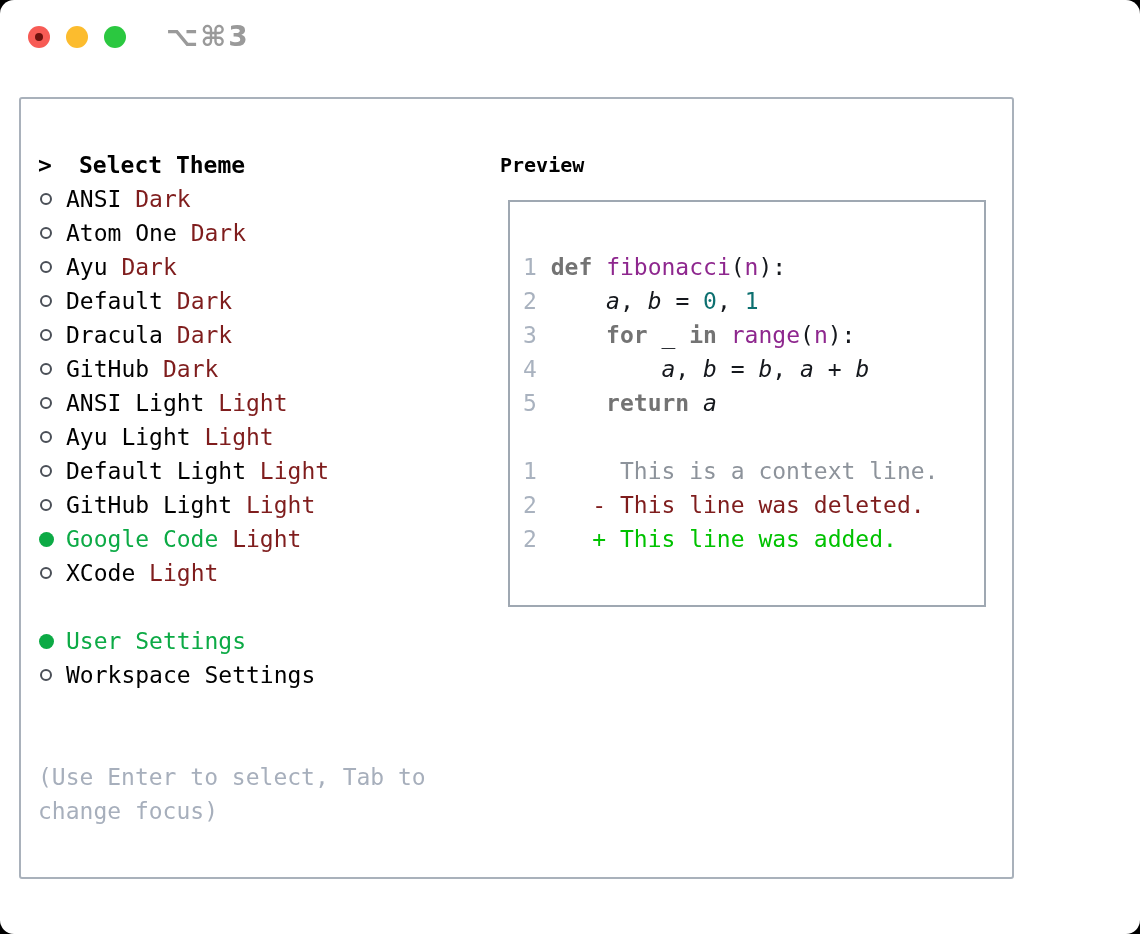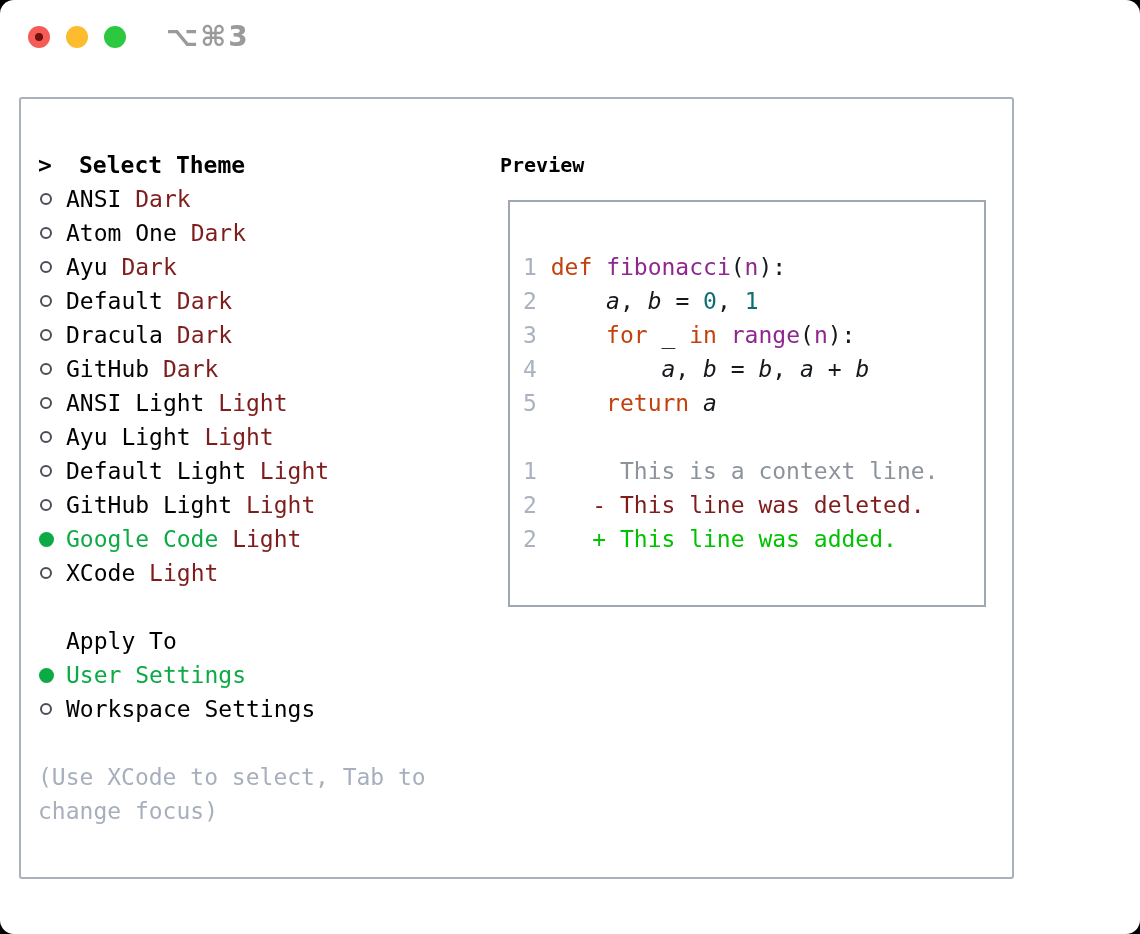--- a/index.html
+++ b/index.html
@@ -76,21 +76,21 @@
   }
   .preview-box {
     position: absolute; left: 487px; top: 101px;
     width: 474px; height: 403px;
     border: 2px solid #9fa8b2;
     background: #fff;
   }
   .code { padding: 48px 0 0 13px; }
   .line { height: 34px; line-height: 34px; font-size: 23px; white-space: pre; }
   .ln  { color: #a9b2bf; }
-  .kw  { color: #c2410c; }
+  .kw  { color: #737373; font-weight: bold; }
   .fn  { color: #8e278e; }
   .num { color: #0d7070; }
   .pl  { color: #15181d; }
   .var { color: #15181d; font-style: italic; }
   .ctx { color: #8d939b; }
   .del { color: #7f1d1d; }
   .add { color: #00c200; }
 </style>
 </head>
 <body>
@@ -121,31 +121,27 @@
           <div class="row"><span class="marker"><span class="circle"></span></span><span class="nm">Dracula</span><span class="variant"> Dark</span></div>
           <div class="row"><span class="marker"><span class="circle"></span></span><span class="nm">GitHub</span><span class="variant"> Dark</span></div>
           <div class="row"><span class="marker"><span class="circle"></span></span><span class="nm">ANSI Light</span><span class="variant"> Light</span></div>
           <div class="row"><span class="marker"><span class="circle"></span></span><span class="nm">Ayu Light</span><span class="variant"> Light</span></div>
           <div class="row"><span class="marker"><span class="circle"></span></span><span class="nm">Default Light</span><span class="variant"> Light</span></div>
           <div class="row"><span class="marker"><span class="circle"></span></span><span class="nm">GitHub Light</span><span class="variant"> Light</span></div>
           <div class="row"><span class="marker"><span class="circle sel"></span></span><span class="nm selgreen">Google Code</span><span class="variant"> Light</span></div>
           <div class="row"><span class="marker"><span class="circle"></span></span><span class="nm">XCode</span><span class="variant"> Light</span></div>
         </div>
       <div class="spacer"></div>
-      <div class="row">
-        <span class="marker"></span>
-        <span class="sec-label">Apply To</span>
-      </div>
       <div id="apply-options">
           <div class="row"><span class="marker"><span class="circle sel"></span></span><span class="nm selgreen">User Settings</span></div>
           <div class="row"><span class="marker"><span class="circle"></span></span><span class="nm">Workspace Settings</span></div>
         </div>
     </div>
 
-    <div class="help"><span>(Use XCode to select, Tab to</span><br><span>change focus)</span></div>
+    <div class="help"><span>(Use Enter to select, Tab to</span><br><span>change focus)</span></div>
 
     <div class="preview-title">Preview</div>
 
     <div class="preview-box">
       <div class="code" id="code-lines">
           <div class="line"><span class="ln">1</span><span class="pl"> </span><span class="kw">def</span><span class="pl"> </span><span class="fn">fibonacci</span><span class="pl">(</span><span class="fn">n</span><span class="pl">):</span></div>
           <div class="line"><span class="ln">2</span><span class="pl">     </span><span class="var">a</span><span class="pl">, </span><span class="var">b</span><span class="pl"> = </span><span class="num">0</span><span class="pl">, </span><span class="num">1</span></div>
           <div class="line"><span class="ln">3</span><span class="pl">     </span><span class="kw">for</span><span class="pl"> _ </span><span class="kw">in</span><span class="pl"> </span><span class="fn">range</span><span class="pl">(</span><span class="fn">n</span><span class="pl">):</span></div>
           <div class="line"><span class="ln">4</span><span class="pl">         </span><span class="var">a</span><span class="pl">, </span><span class="var">b</span><span class="pl"> = </span><span class="var">b</span><span class="pl">, </span><span class="var">a</span><span class="pl"> + </span><span class="var">b</span></div>
           <div class="line"><span class="ln">5</span><span class="pl">     </span><span class="kw">return</span><span class="pl"> </span><span class="var">a</span></div>

